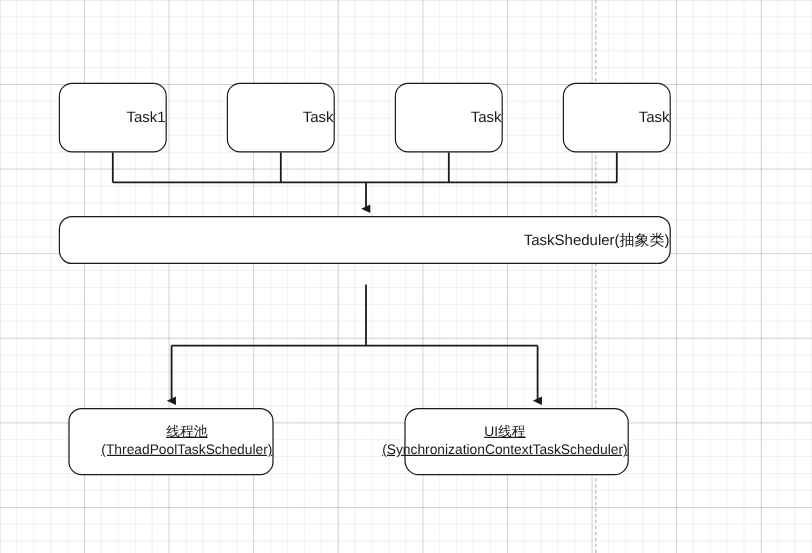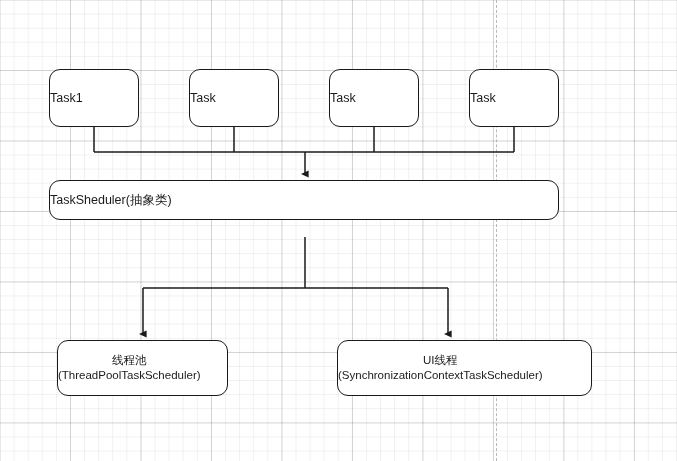--- a/index.html
+++ b/index.html
@@ -44,37 +44,38 @@
     height: 461px;
   }
   .node {
     position: absolute;
     box-sizing: border-box;
     background: #ffffff;
     border: 1.6px solid #1a1a1a;
     border-radius: 11px;
     display: flex;
     align-items: center;
-    justify-content: flex-start;
+    justify-content: flex-end;
     text-align: center;
     color: #1a1a1a;
     line-height: 1.32;
   }
   .node-label {
     display: block;
     white-space: pre-line;
   }
   .task-node {
     font-size: 12.5px;
   }
   .scheduler-node {
     font-size: 12.5px;
   }
   .impl-node {
     font-size: 11.5px;
+    text-decoration: underline;
   }
 </style>
 </head>
 <body>
 
 <div id="canvas">
 
   <div id="guide-line"></div>
 
   <svg id="edges" viewBox="0 0 677 461" xmlns="http://www.w3.org/2000/svg">
@@ -119,18 +120,18 @@
 
   <div class="node scheduler-node" style="left:49px; top:180px; width:510px; height:40px;">
     <span class="node-label">TaskSheduler(抽象类)</span>
   </div>
 
   <div class="node impl-node" style="left:57px; top:340px; width:171px; height:56px;">
     <span class="node-label">线程池
 (ThreadPoolTaskScheduler)</span>
   </div>
 
-  <div class="node impl-node" style="left:337px; top:340px; width:255px; height:56px;">
+  <div class="node impl-node" style="left:337px; top:340px; width:187px; height:56px;border-radius:12px;">
     <span class="node-label">UI线程
 (SynchronizationContextTaskScheduler)</span>
   </div>
 
 </div>
 
 </body></html>

